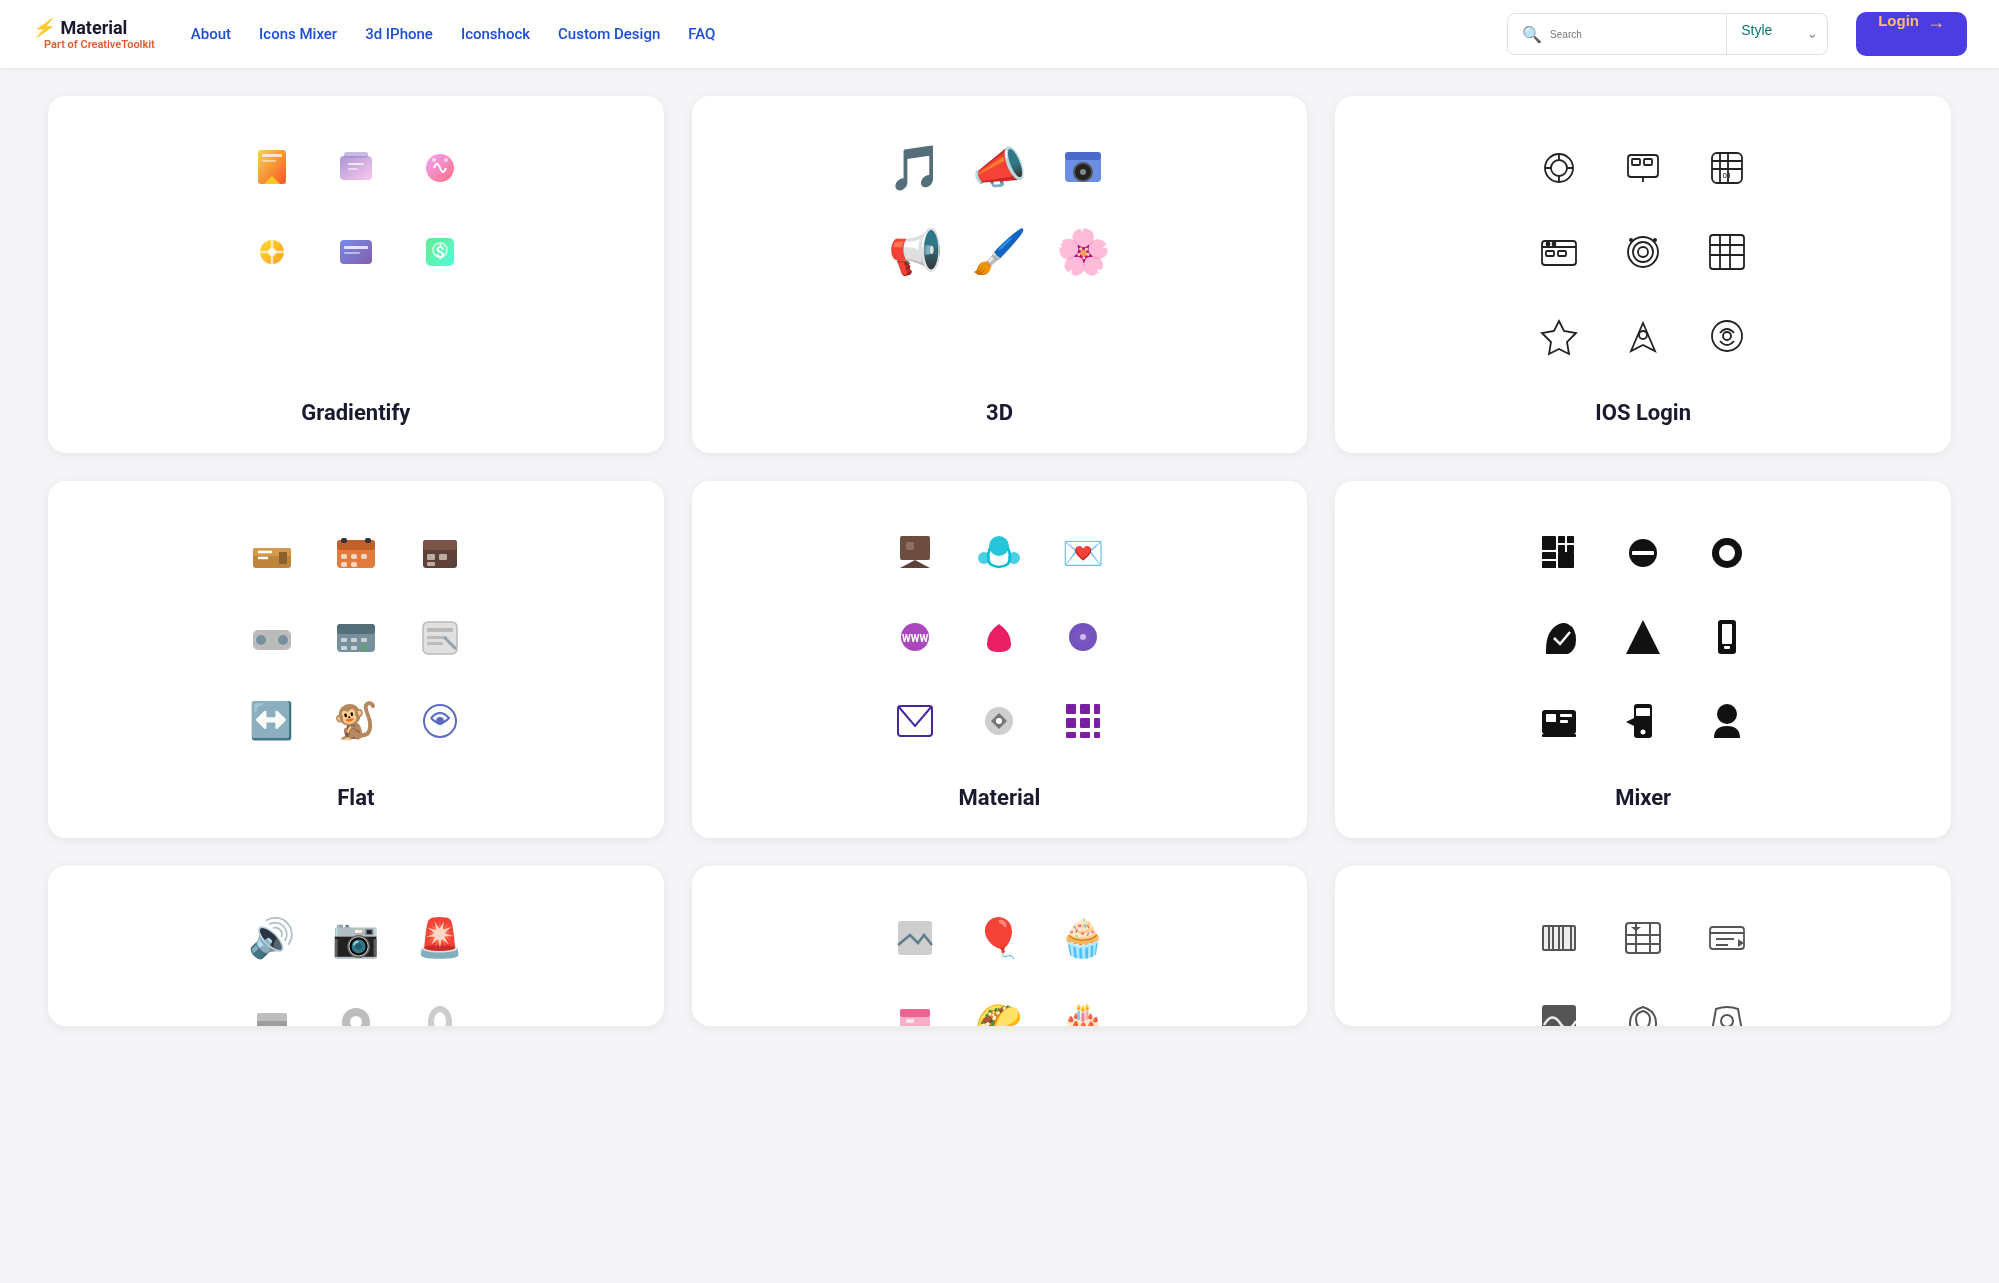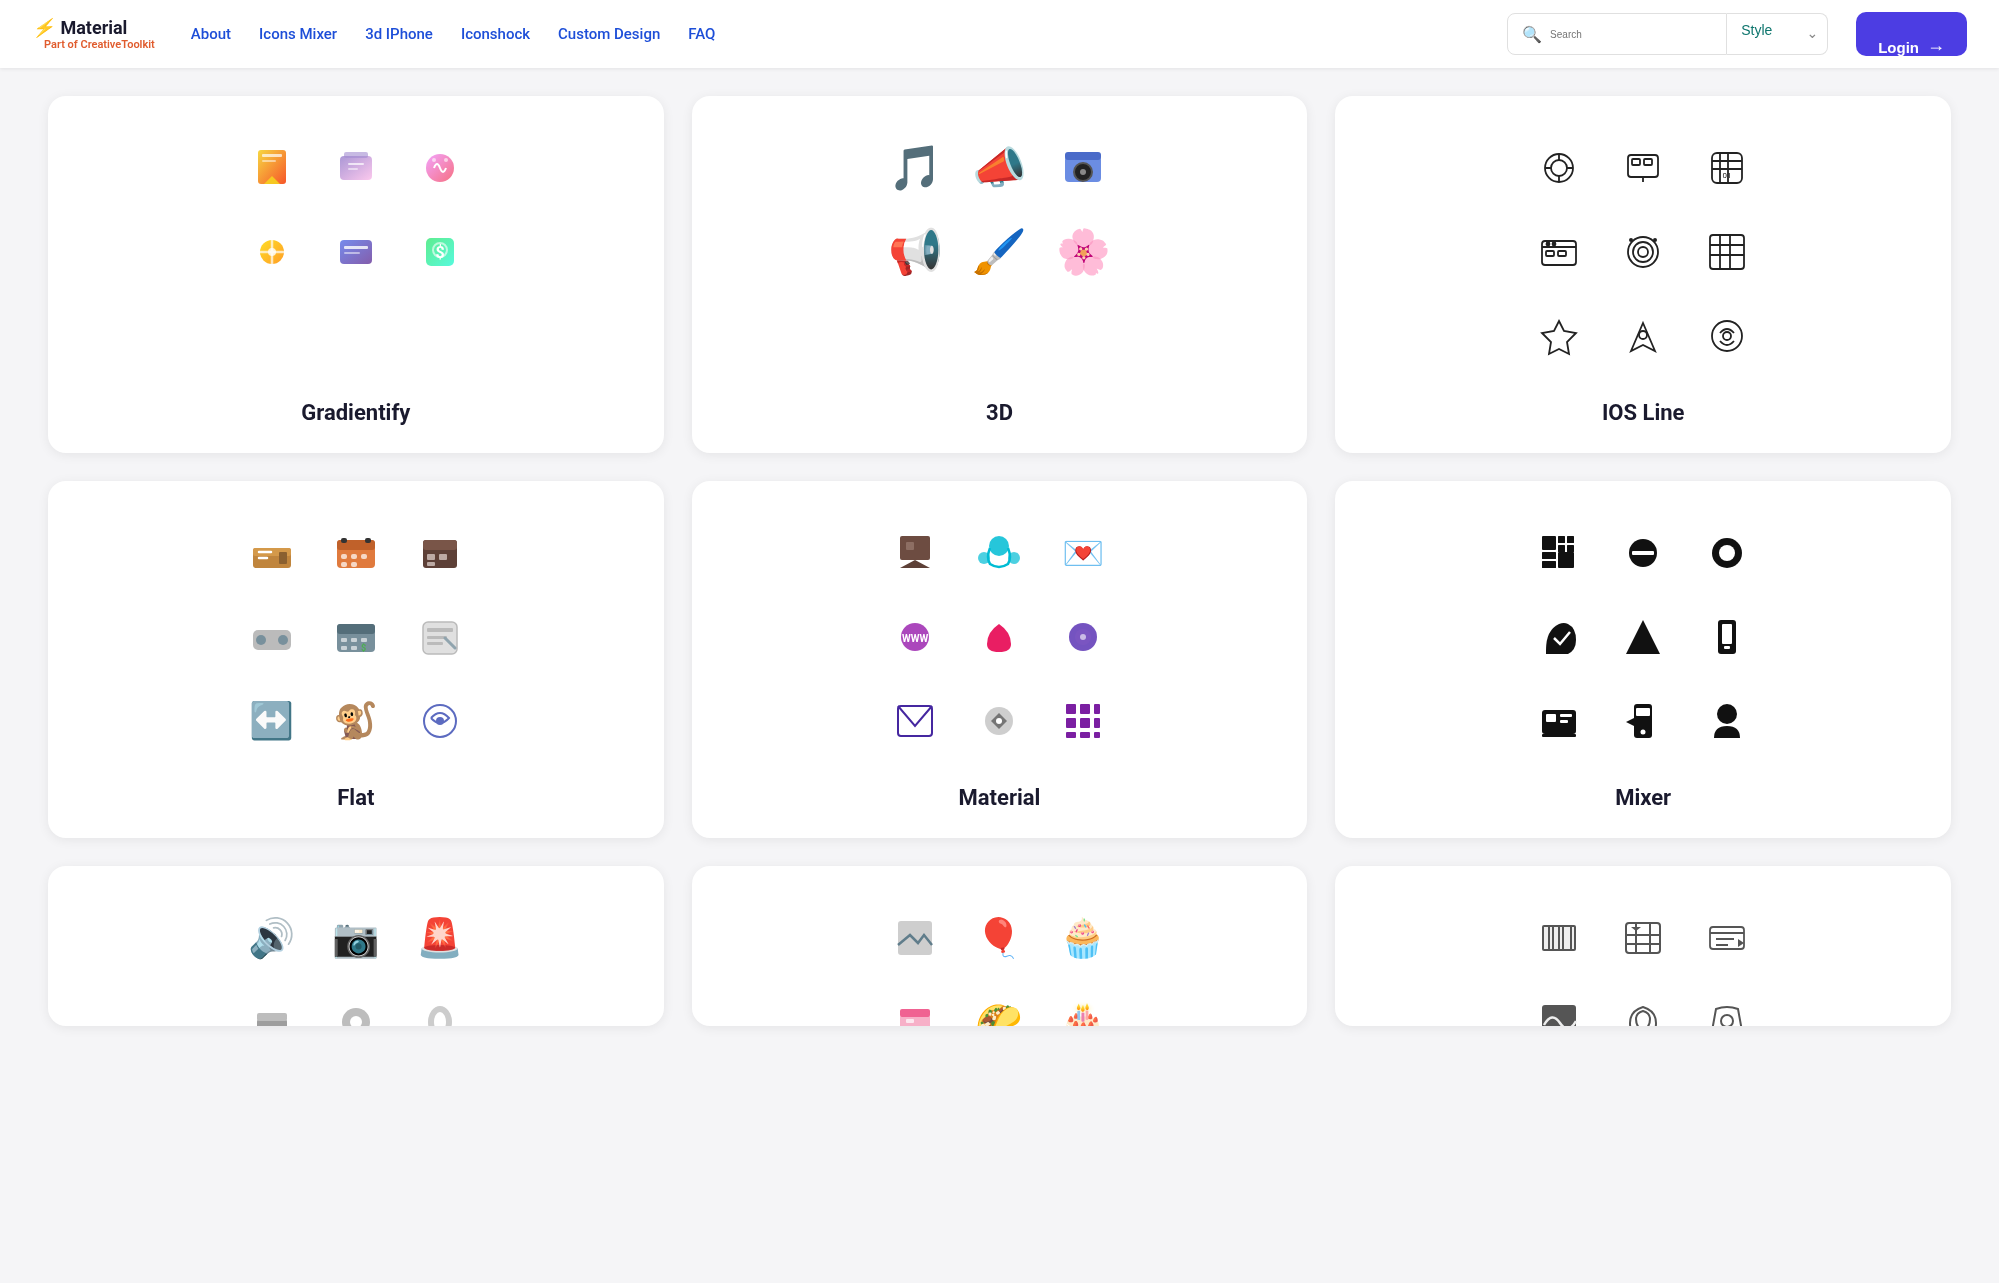--- a/index.html
+++ b/index.html
@@ -109,30 +109,30 @@
       right: 10px;
       top: 50%;
       transform: translateY(-55%);
       pointer-events: none;
       color: #888;
       font-size: 14px;
     }
     .login-btn {
       margin-left: 28px;
       background: #4c3de3;
-      color: #ffffff;
+      color: #fdba74;
       border: none;
       border-radius: 10px;
       padding: 0 22px;
       height: 44px;
       font-size: 15px;
       font-weight: 600;
       cursor: pointer;
       display: flex;
-      align-items: flex-end;
+      align-items: flex-start;
       gap: 8px;
       white-space: nowrap;
     }
     .login-arrow {
       font-size: 18px;
     }
 
     
     main {
       padding: 28px 48px 48px;
@@ -402,21 +402,21 @@
         </div>
         <div class="icon-cell">
           <svg width="42" height="42" viewBox="0 0 42 42" fill="none" stroke="#222" stroke-width="1.8">
             <circle cx="21" cy="21" r="15"></circle>
             <path d="M14 18 Q21 10 28 18"></path>
             <circle cx="21" cy="21" r="4"></circle>
             <path d="M14 26 Q21 34 28 26"></path>
           </svg>
         </div>
       </div>
-      <span class="card-title">IOS Line</span>
+      <span class="card-title">IOS Login</span>
     </div>
 
     <div class="card">
       <div class="icon-grid">
 
         <div class="icon-cell">
           <svg width="46" height="46" viewBox="0 0 46 46">
             <rect x="4" y="18" width="38" height="20" rx="3" fill="#c0853d"></rect>
             <rect x="4" y="18" width="38" height="8" rx="2" fill="#d4994a"></rect>
             <path d="M10 22 L22 22 M10 28 L18 28" stroke="#fff" stroke-width="2.5" stroke-linecap="round"></path>

